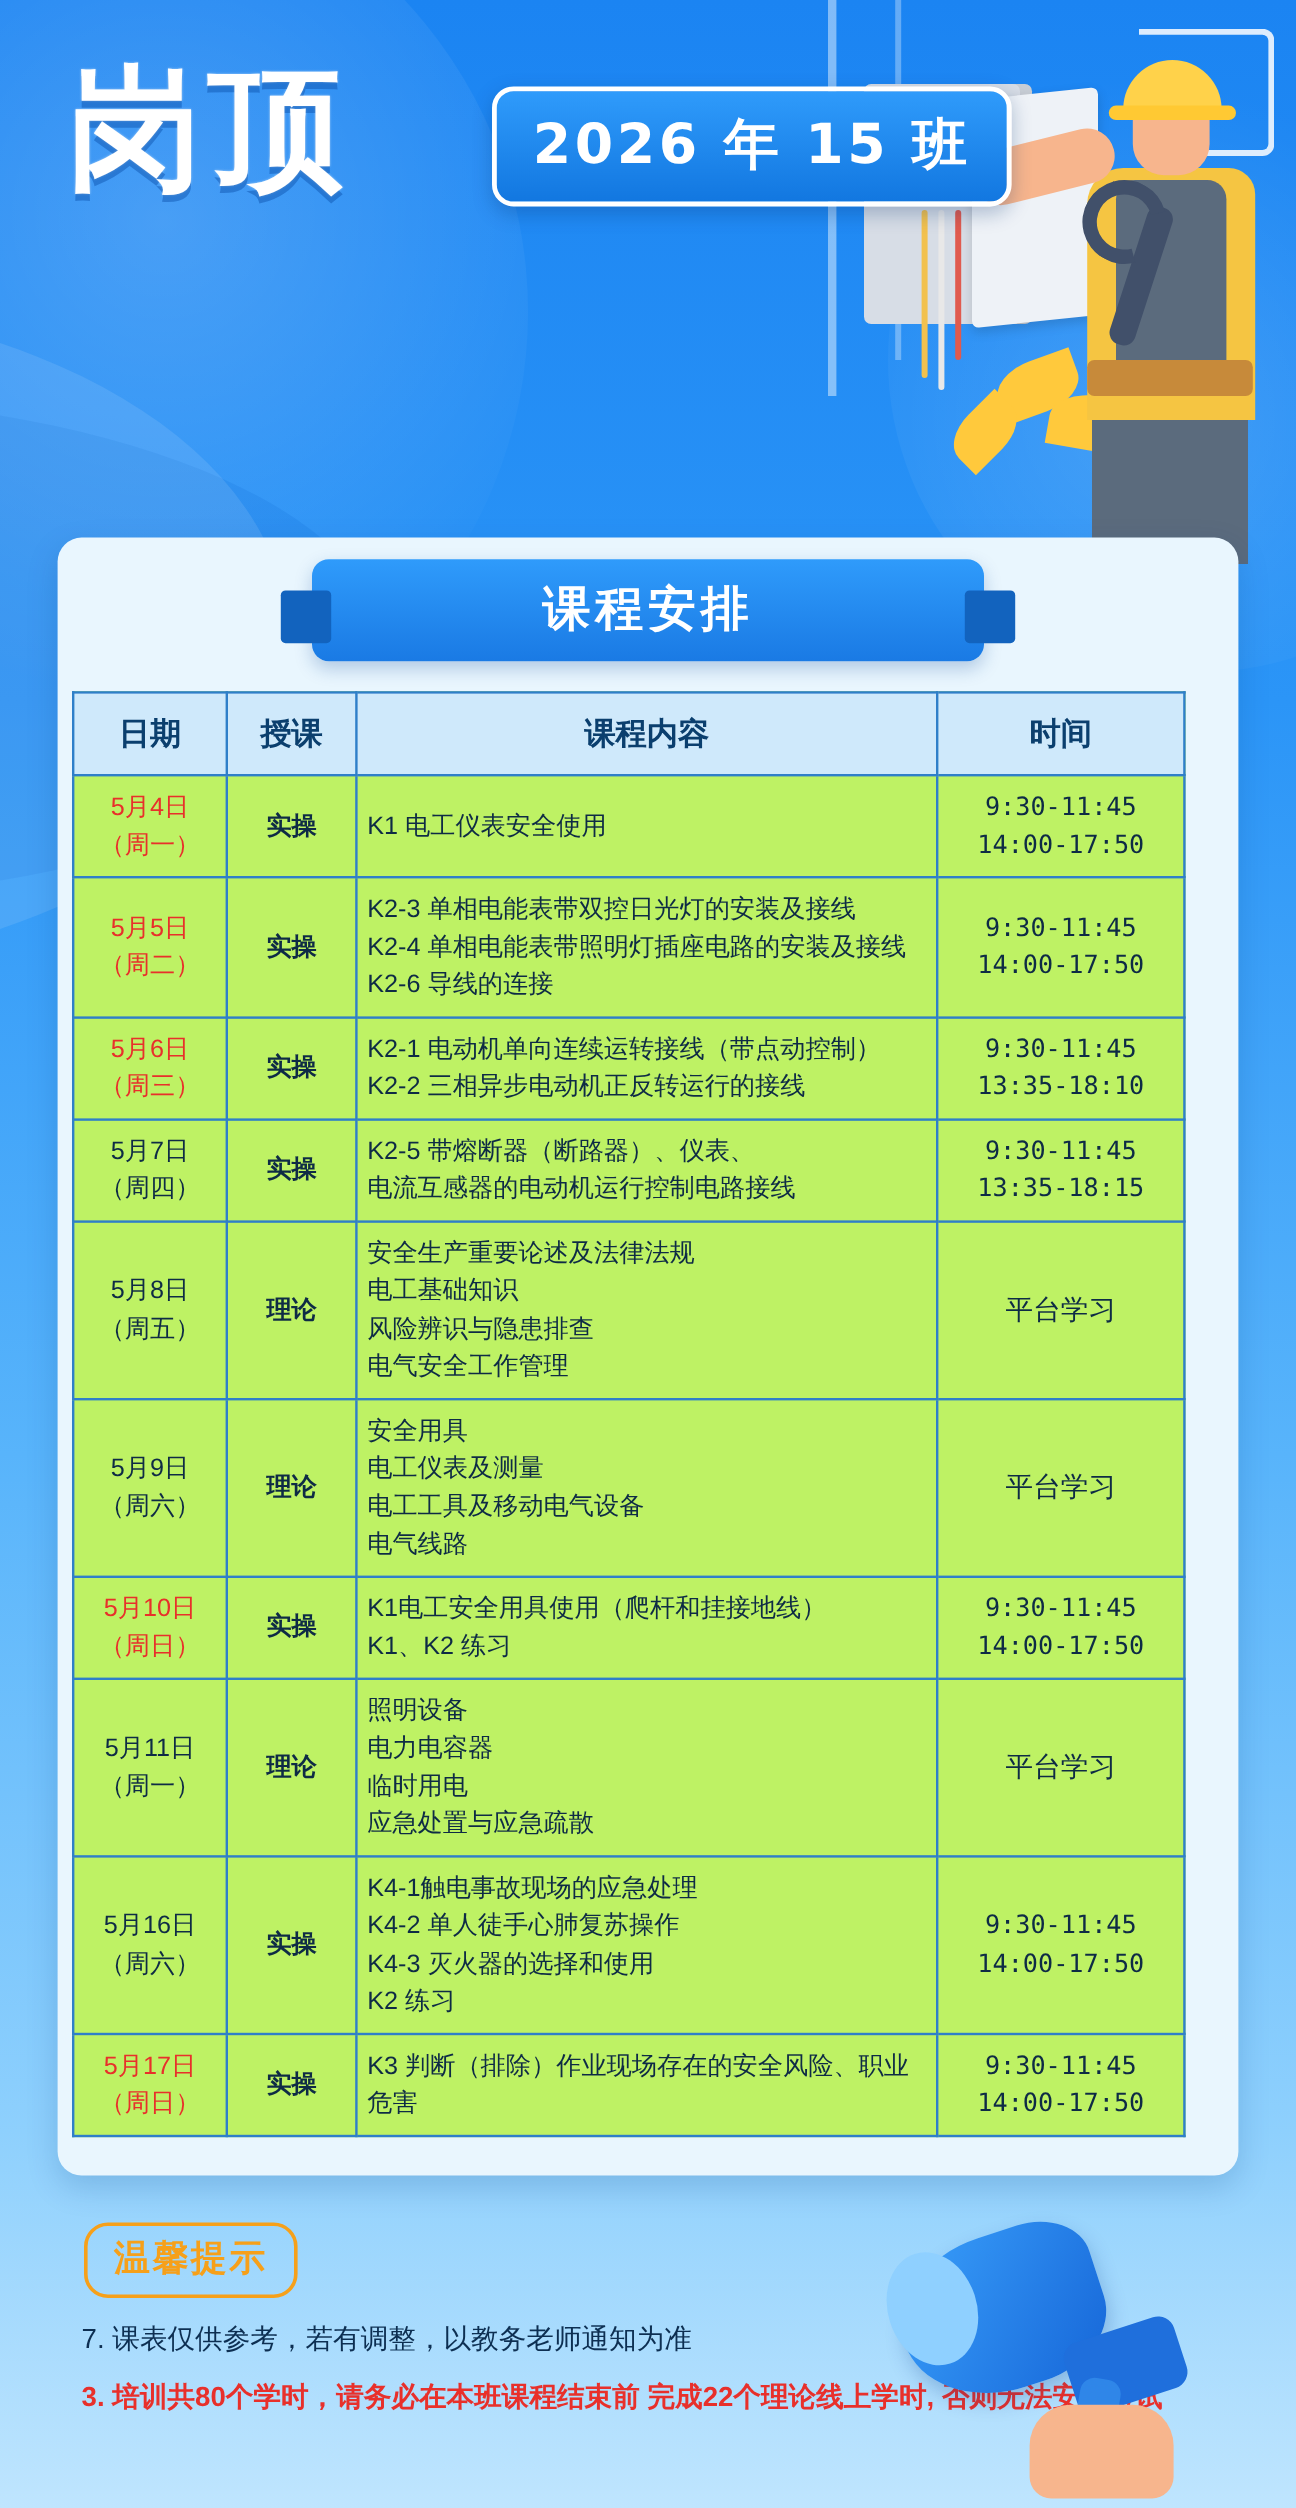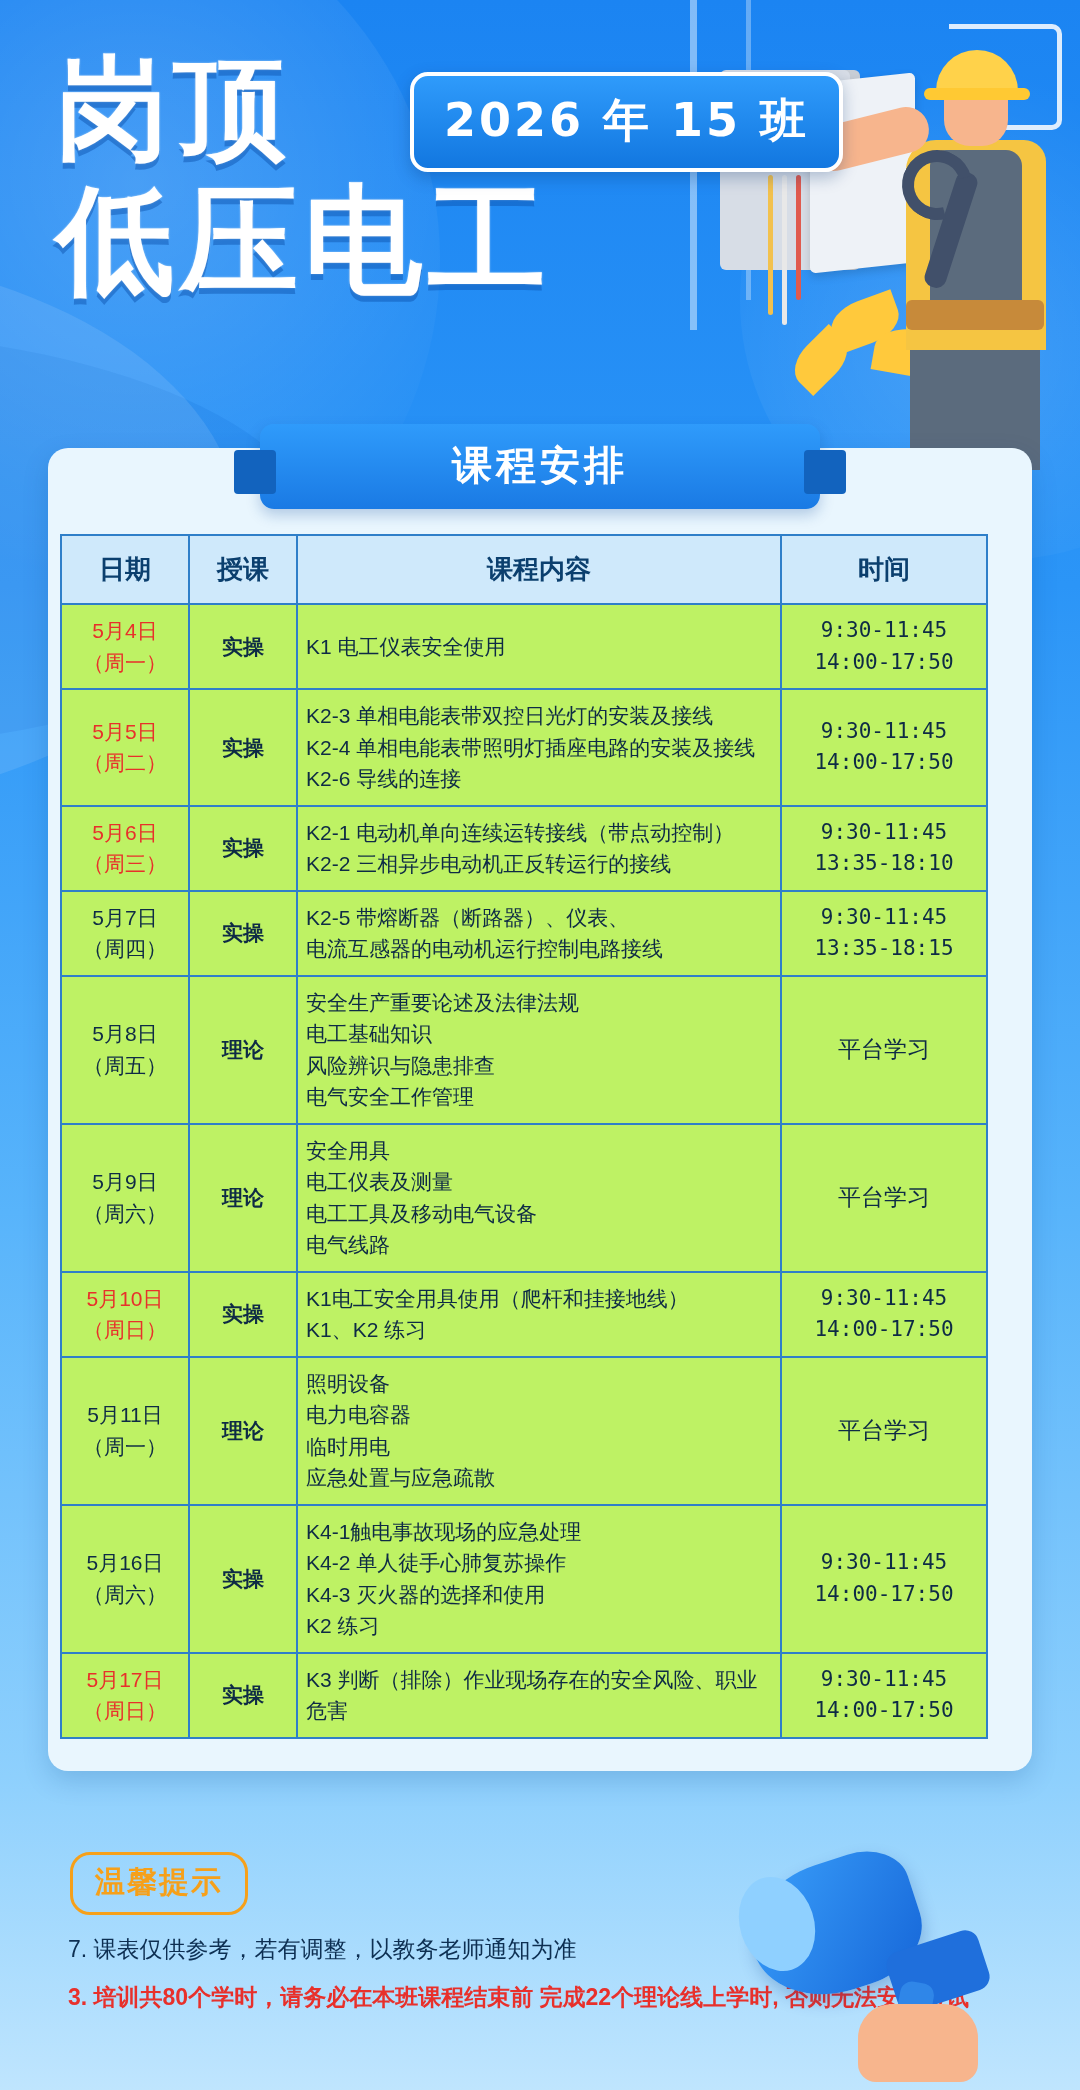--- a/index.html
+++ b/index.html
@@ -261,20 +261,21 @@
     top: 448px;
     width: 984px;
     background: #e9f6fe;
     border-radius: 20px;
     box-shadow: 0 10px 26px rgba(7,60,130,0.18);
     padding: 0 0 32px 0;
   }
   .ribbon-wrap {
     position: relative;
     height: 86px;
+    margin-top: 42px;
   }
   .ribbon {
     position: absolute;
     left: 50%;
     transform: translateX(-50%);
     top: -24px;
     min-width: 420px;
     text-align: center;
     padding: 14px 70px 16px;
     background: linear-gradient(180deg, #2f9bfb 0%, #1a7ae4 100%);
@@ -474,21 +475,20 @@
       <div class="wrench-head"></div>
       <div class="arm"></div>
       <div class="hand"></div>
       <div class="face"></div>
       <div class="helmet"></div>
       <div class="helmet-brim"></div>
     </div>
 
     <div class="title-block">
       <div class="title-line">岗顶</div>
-      <div class="title-line title-line2">低压电工</div>
     </div>
 
     <div class="badge">
       <div class="badge-text">2026 年 15 班</div>
     </div>
   </div>
 
   <div class="card">
     <div class="ribbon-wrap">
       <div class="ribbon">

